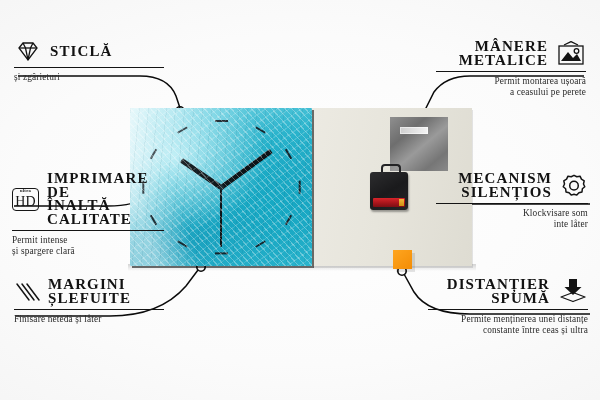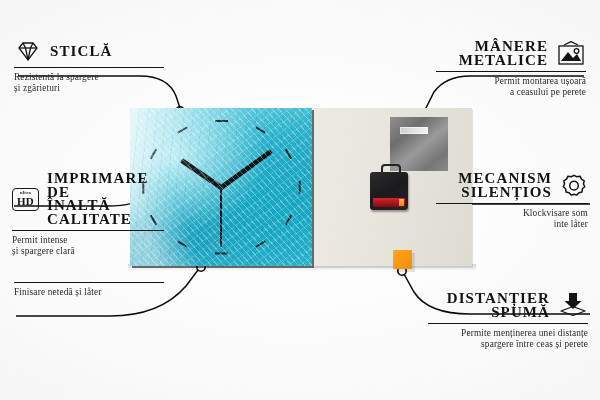--- a/index.html
+++ b/index.html
@@ -108,21 +108,21 @@
   .right .f-title,.feature.right .f-desc{text-align:right;}
   .feature.right .f-title{text-align:right;}
 
   .ico{flex:0 0 auto;display:block;}
   .ico-hd{
     width:25px;height:21px;border:1.4px solid #171717;border-radius:4px;
     display:flex;flex-direction:column;align-items:center;justify-content:center;
     line-height:1;
   }
   .ico-hd .u{font-size:4.6px;font-weight:bold;letter-spacing:.3px;color:#171717;}
-  .ico-hd .hd{font-size:11px;font-weight:bold;letter-spacing:.2px;color:#171717;margin-top:.5px;}
+  .ico-hd .hd{font-size:14px;font-weight:normal;letter-spacing:.2px;color:#171717;margin-top:.5px;}
 
   .dot{fill:none;stroke:#0b0b0b;stroke-width:1.6px;}
 </style>
 </head>
 <body>
 
 <div id="stage">
 
   <svg id="wires" viewBox="0 0 600 400">
 
@@ -188,41 +188,53 @@
           <path d="M5,8 L23,8"></path>
             <path d="M9,3 L11.5,8 L14,20"></path>
             <path d="M19,3 L16.5,8 L14,20"></path>
         </g>
       </svg>
       <div>
         <div class="f-title">STICLĂ</div>
       </div>
     </div>
     <div class="f-rule"></div>
-    <div class="f-desc">Rezistentă la spargere</div>
     <div class="f-desc">și zgârieturi</div>
   </div>
 
   <div class="feature" style="left:12px;top:172px;width:152px;">
     <div class="f-head">
       <div class="ico ico-hd">
         <span class="u">ultra</span>
         <span class="hd">HD</span>
       </div>
       <div>
         <div class="f-title">IMPRIMARE DE</div>
         <div class="f-title">ÎNALTĂ CALITATE</div>
       </div>
     </div>
     <div class="f-rule"></div>
     <div class="f-desc">Permit intense</div>
     <div class="f-desc">și spargere clară</div>
   </div>
 
   <div class="feature" style="left:14px;top:278px;width:150px;">
+    <div class="f-head">
+      <svg class="ico" width="26" height="22" viewBox="0 0 26 22">
+        <g stroke="#141414" stroke-width="1.5" stroke-linecap="round">
+          <path d="M3,3 L15,19"></path>
+            <path d="M8,3 L20,19"></path>
+            <path d="M13,3 L25,19"></path>
+        </g>
+      </svg>
+      <div>
+        <div class="f-title">MARGINI</div>
+        <div class="f-title">ȘLEFUITE</div>
+      </div>
+    </div>
     <div class="f-rule"></div>
     <div class="f-desc">Finisare netedă și låter</div>
   </div>
 
   <div class="feature right" style="left:436px;top:40px;width:150px;">
     <div class="f-head right">
       <div>
         <div class="f-title">MÂNERE</div>
         <div class="f-title">METALICE</div>
       </div>
@@ -251,33 +263,33 @@
           <path d="M14,2.5 L17,4 L20.5,3.4 L22,6.6 L25,8.4 L24.2,11.8 L25.6,14.8 L23,17 L22.6,20.4 L19.3,21.2 L17,23.8 L14,22.8 L11,23.8 L8.7,21.2 L5.4,20.4 L5,17 L2.4,14.8 L3.8,11.8 L3,8.4 L6,6.6 L7.5,3.4 L11,4 Z"></path>
           <circle cx="14" cy="13.6" r="4.6"></circle>
         </g>
       </svg>
     </div>
     <div class="f-rule"></div>
     <div class="f-desc">Klockvisare som</div>
     <div class="f-desc">inte låter</div>
   </div>
 
-  <div class="feature right" style="left:428px;top:292px;width:160px;">
+  <div class="feature right" style="left:428px;top:278px;width:160px;">
     <div class="f-head right">
       <div>
         <div class="f-title">DISTANȚIER</div>
         <div class="f-title">SPUMĂ</div>
       </div>
       <svg class="ico" width="30" height="27" viewBox="0 0 30 27">
         <g fill="#141414">
           <path d="M11,1 L19,1 L19,9 L23.5,9 L15,17 L6.5,9 L11,9 Z"></path>
         </g>
         <g fill="none" stroke="#141414" stroke-width="1.3" stroke-linejoin="round">
           <path d="M15,14.5 L27,19 L15,23.5 L3,19 Z"></path>
         </g>
       </svg>
     </div>
     <div class="f-rule"></div>
     <div class="f-desc">Permite menținerea unei distanțe</div>
-    <div class="f-desc">spargere între ceas și perete</div>
+    <div class="f-desc">constante între ceas și ultra</div>
   </div>
 
 </div>
 
 </body></html>

